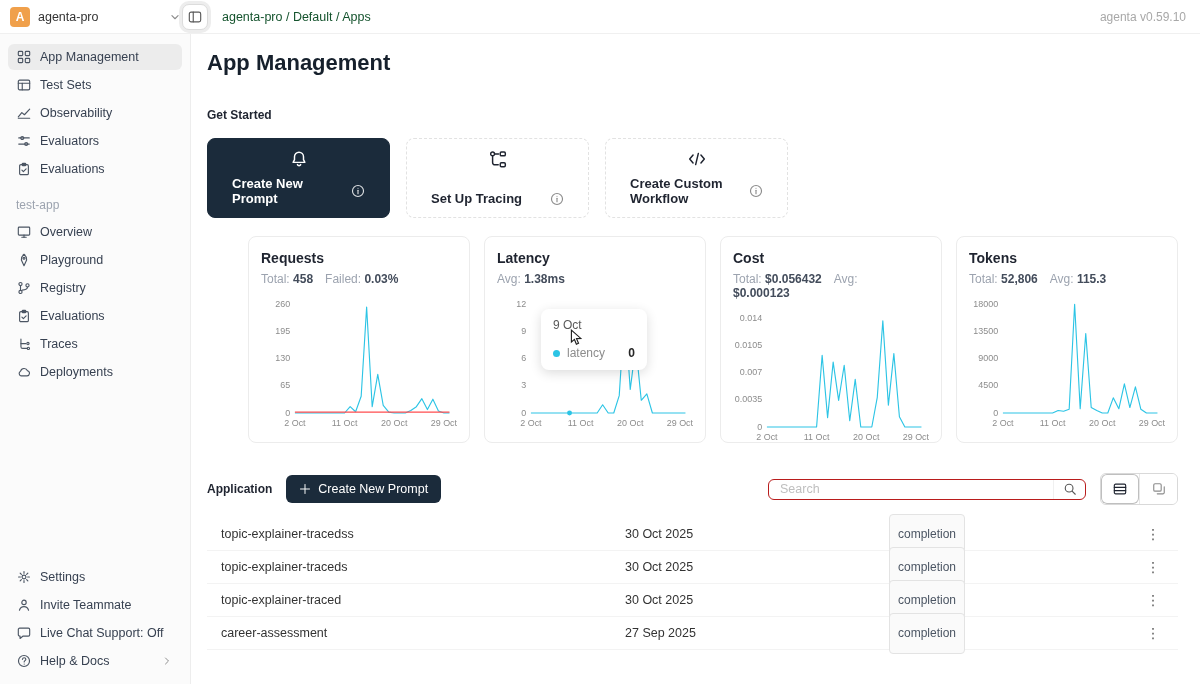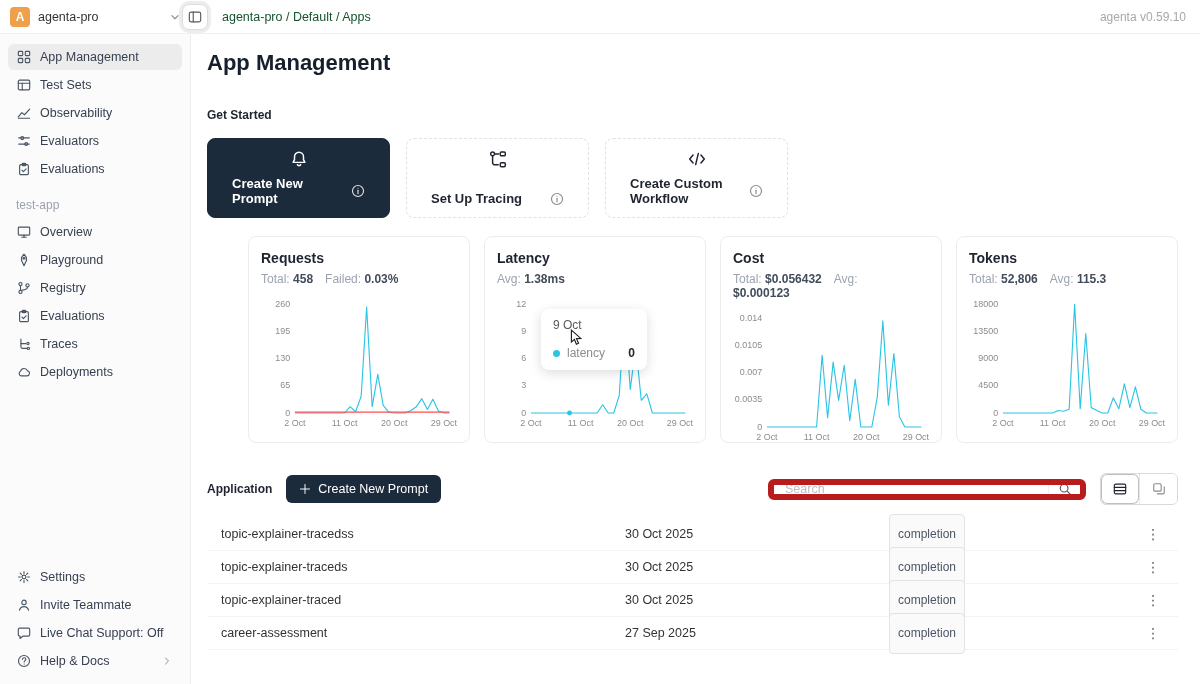--- a/index.html
+++ b/index.html
@@ -60,21 +60,21 @@
   .tt-row { display:flex; align-items:center; gap:7px; margin-top:14px; font-size:12px; }
   .tt-dot { width:7px; height:7px; border-radius:50%; flex:none; }
   .tt-series { color:#8c8c8c; }
   .tt-value { margin-left:auto; color:#262626; font-weight:600; padding-left:14px; }
   .cursor-icon { position:absolute; left:84px; top:92px; z-index:6; }
 
   
   .app-header { display:flex; align-items:center; gap:14px; margin-top:30px; }
   .create-btn { background:#1b2b3b; color:#fff; border:none; border-radius:6px; height:28px; padding:0 13px; font-size:12.5px; display:flex; align-items:center; gap:7px; cursor:pointer; font-family:inherit; }
   .spacer { flex:1; }
-  .search { width:318px; height:21px; border:6px solid #b91c1c; border-radius:6px; display:flex; align-items:center; background:#fff; overflow:hidden; }
+  .search { width:318px; height:21px; border:1px solid #b91c1c; border-radius:6px; display:flex; align-items:center; background:#fff; overflow:hidden; }
   .search input { flex:1; border:none; outline:none; padding:0 11px; font-size:12.5px; color:#333; font-family:inherit; background:transparent; }
   .search input::placeholder { color:#bfbfbf; }
   .search-suffix { width:32px; height:100%; display:flex; align-items:center; justify-content:center; color:#595959; border-left:1px solid #f0f0f0; cursor:pointer; }
   .view-toggle { display:flex; border:1px solid #d9d9d9; border-radius:6px; overflow:hidden; }
   .vt-btn { width:38px; height:30px; background:#fff; border:none; display:flex; align-items:center; justify-content:center; color:#8c8c8c; cursor:pointer; }
   .vt-btn + .vt-btn { border-left:1px solid #e8e8e8; }
   .vt-btn.active { color:#1f2430; background:#fff; box-shadow:inset 0 0 0 1px #bfbfbf; border-radius:6px; }
 
   
   .table { margin-top:13px; }

